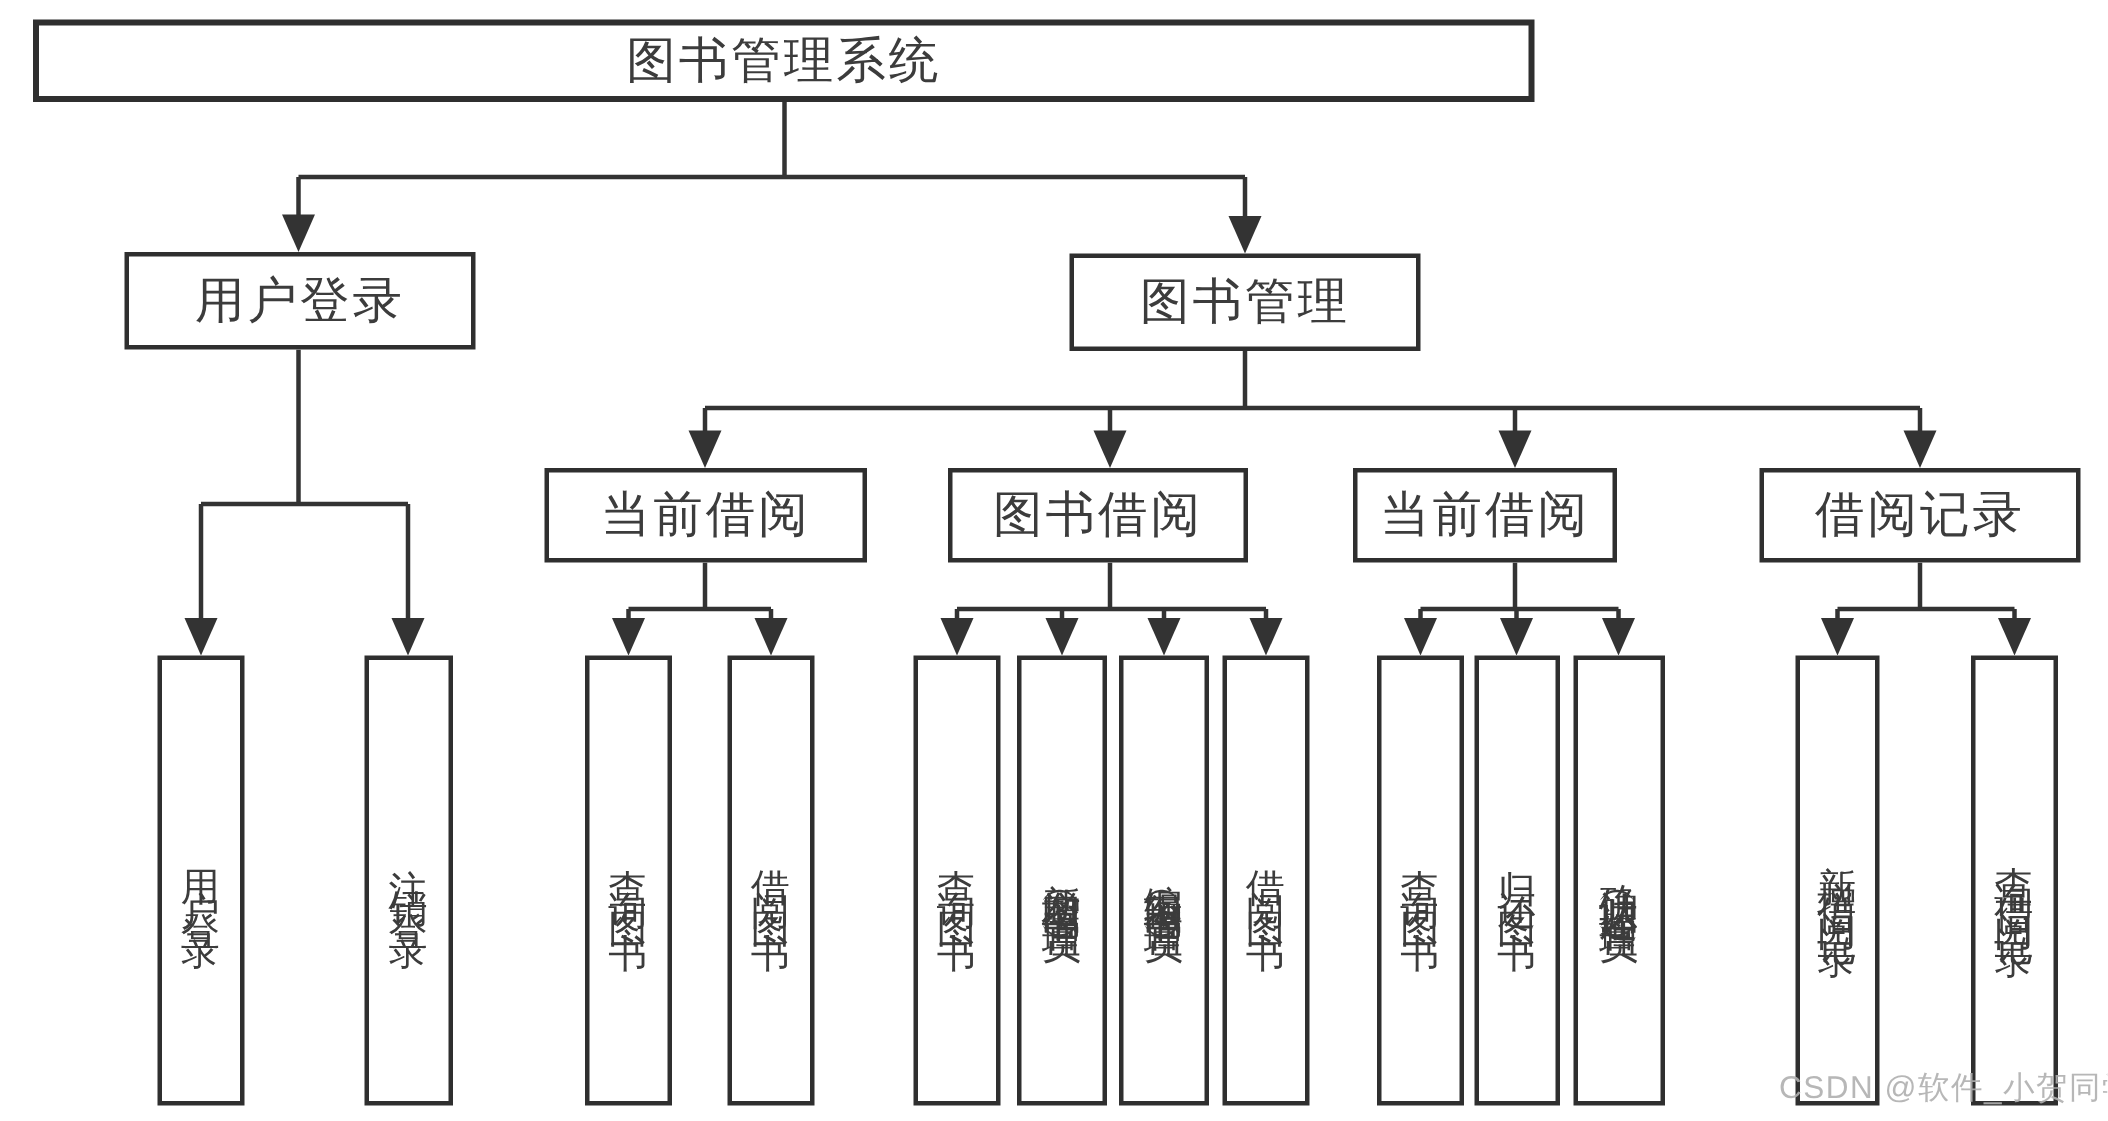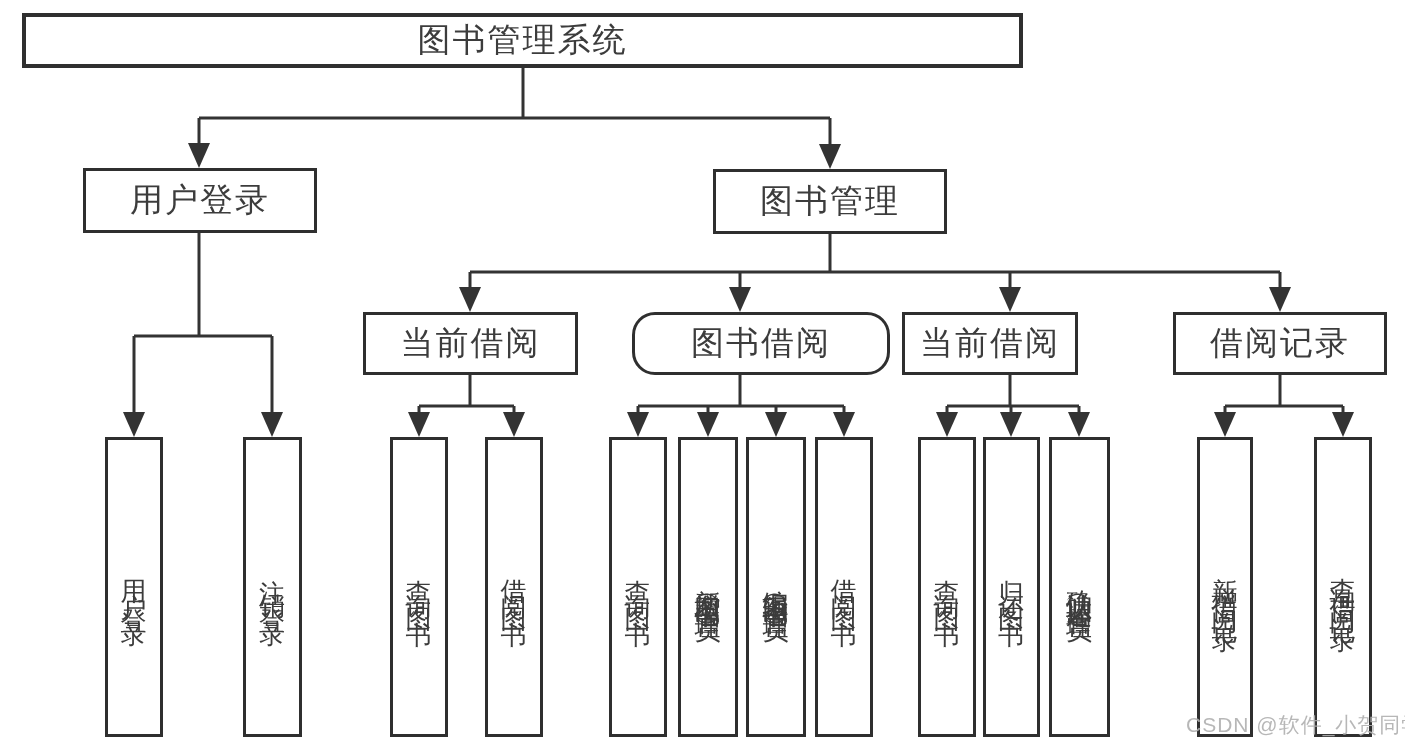--- a/index.html
+++ b/index.html
@@ -104,21 +104,21 @@
   <div class="box hbox" style="left:83px;top:168px;width:234px;height:65px;">
     <span>用户登录</span>
   </div>
   <div class="box hbox" style="left:713px;top:169px;width:234px;height:65px;">
     <span>图书管理</span>
   </div>
 
   <div class="box hbox" style="left:363px;top:312px;width:215px;height:63px;">
     <span>当前借阅</span>
   </div>
-  <div class="box hbox" style="left:632px;top:312px;width:258px;height:63px;border-radius:23px;">
+  <div class="box hbox" style="left:632px;top:312px;width:200px;height:63px;">
     <span>图书借阅</span>
   </div>
   <div class="box hbox" style="left:902px;top:312px;width:176px;height:63px;">
     <span>当前借阅</span>
   </div>
   <div class="box hbox" style="left:1173px;top:312px;width:214px;height:63px;">
     <span>借阅记录</span>
   </div>
 
   <div class="box vbox ls-a" style="left:105px;top:437px;width:58px;height:300px;">

